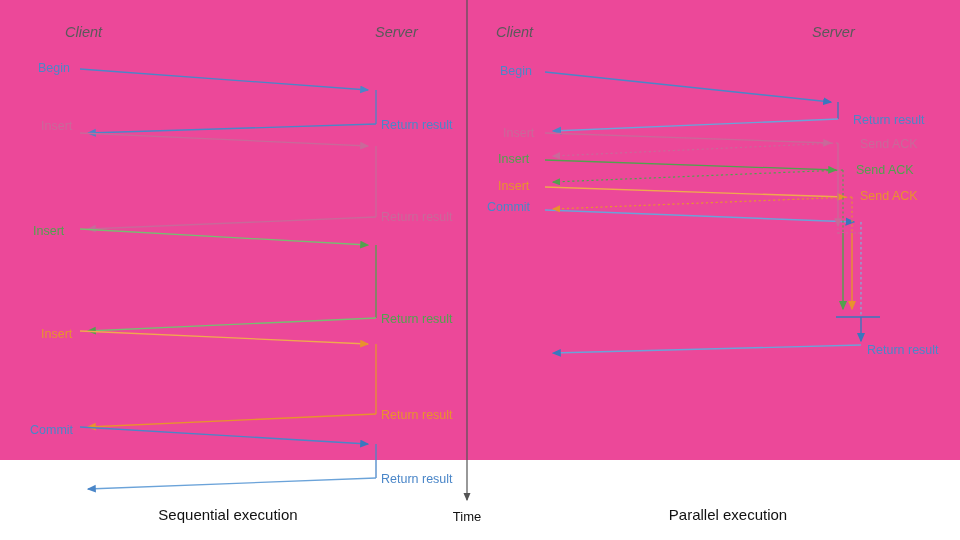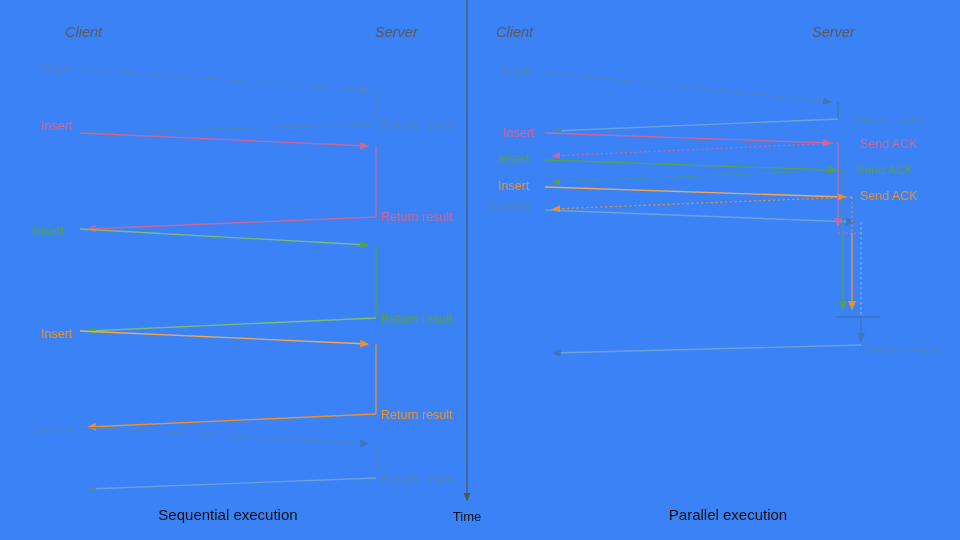--- a/index.html
+++ b/index.html
@@ -9,22 +9,22 @@
   }
   body {
     width: 960px;
     height: 540px;
     overflow: hidden;
     font-family: "Liberation Sans", sans-serif;
   }
   #diagram-root {
     position: relative;
     width: 960px;
-    height: 540px;
-    background: #3b82f6;
+    height: 460px;
+    background: #ec4899;
   }
   svg.canvas {
     position: absolute;
     top: 0;
     left: 0;
     width: 960px;
     height: 540px;
   }
   text {
     font-family: "Liberation Sans", sans-serif;

